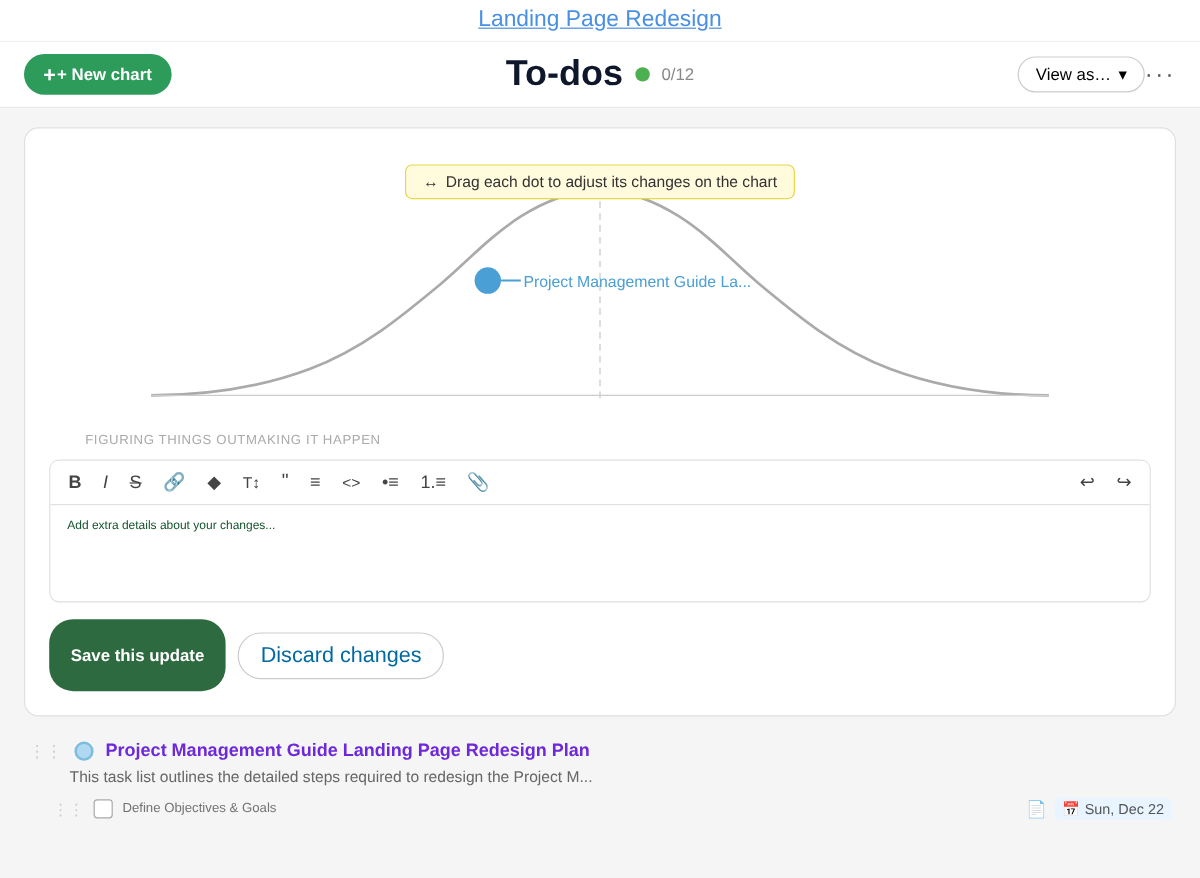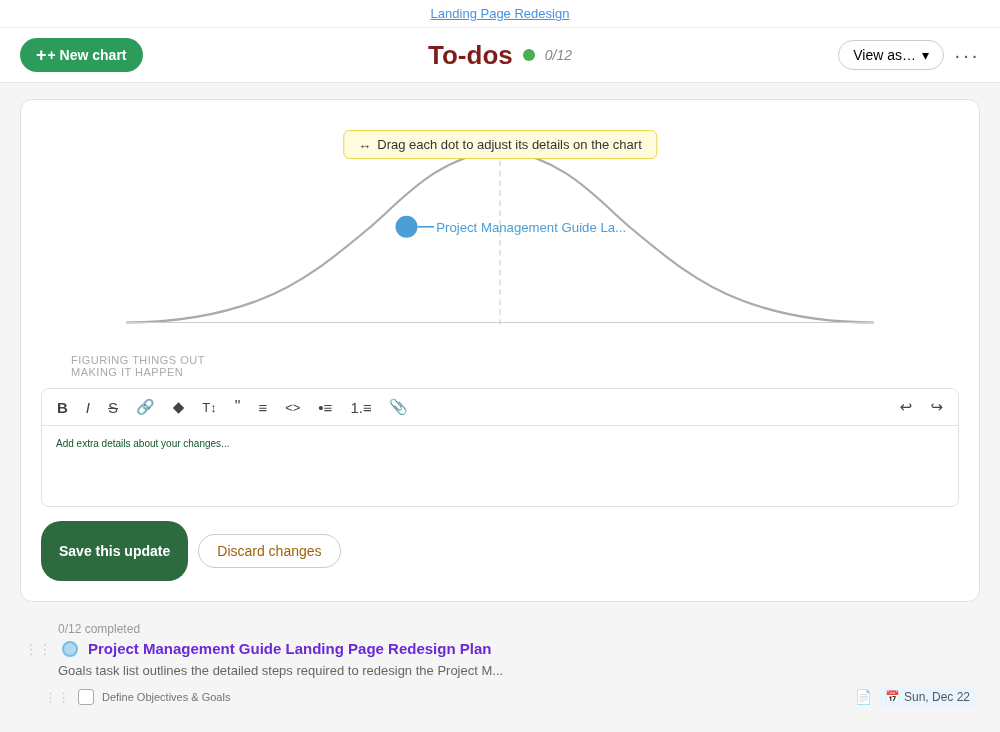--- a/index.html
+++ b/index.html
@@ -40,40 +40,38 @@
     }
     .title-area {
       display: flex;
       align-items: center;
       gap: 10px;
       position: absolute;
       left: 50%;
       transform: translateX(-50%);
     }
     .page-title {
-      font-size: 26px;
+      font-size: 30px;
       font-weight: 700;
-      color: #7f1d1d;
+      color: #0f172a;
     }
     .status-dot {
       width: 12px;
       height: 12px;
       border-radius: 50%;
       background: #4caf50;
       display: inline-block;
     }
     .progress-label {
       font-size: 14px;
       color: #888;
-      font-style: italic;
     }
     .top-actions {
       display: flex;
       align-items: center;
-      gap: 10px;
     }
     .view-as-btn {
       border: 1.5px solid #ccc;
       background: #fff;
       border-radius: 20px;
       padding: 6px 14px;
       font-size: 14px;
       cursor: pointer;
       display: flex;
       align-items: center;
@@ -135,21 +133,20 @@
       height: 100%;
     }
     .chart-labels {
       display: flex;
       justify-content: flex-start;
       padding: 4px 30px 0 30px;
       font-size: 11px;
       color: #aaa;
       letter-spacing: 0.5px;
       text-transform: uppercase;
-      flex-direction: column;
     }
 
     
     .editor-wrapper {
       border: 1.5px solid #e0e0e0;
       border-radius: 8px;
       overflow: hidden;
       margin-top: 10px;
     }
     .toolbar {
@@ -192,25 +189,25 @@
       color: #fff;
       border: none;
       border-radius: 20px;
       padding: 22px 18px;
       font-size: 14px;
       font-weight: 600;
       cursor: pointer;
     }
     .discard-btn {
       background: #fff;
-      color: #a16207;
+      color: #0369a1;
       border: 1.5px solid #ccc;
       border-radius: 20px;
       padding: 8px 18px;
-      font-size: 14px;
+      font-size: 18px;
       cursor: pointer;
     }
 
     
     .task-section {
       padding: 0 4px;
     }
     .progress-info {
       font-size: 12px;
       color: #999;
@@ -292,21 +289,21 @@
       padding: 2px 6px;
       font-size: 12px;
       color: #555;
     }
     .calendar-icon-wrapper .cal-icon { color: #5599dd; }
 
     
     .breadcrumb-bar {
       background: #fff;
       padding: 6px 32px;
-      font-size: 13px;
+      font-size: 19px;
       color: #4a90e2;
       text-decoration: none;
       border-bottom: 1px solid #f0f0f0;
       display: flex;
       justify-content: center;
     }
     .breadcrumb-bar a { color: #4a90e2; text-decoration: underline; cursor: pointer; }
   </style>
 </head>
 <body>
@@ -339,21 +336,21 @@
 </div>
 
 <div class="main-content">
 
   <div class="card">
 
     <div class="chart-wrapper">
       <div style="text-align:center; margin-bottom: 6px;">
         <span class="tooltip-banner">
           <span>↔</span>
-          <span>Drag each dot to adjust its details on the chart</span>
+          <span>Drag each dot to adjust its changes on the chart</span>
         </span>
       </div>
 
       <div class="chart-container">
         <svg viewBox="0 0 760 200" xmlns="http://www.w3.org/2000/svg">
 
           <line x1="380" y1="10" x2="380" y2="180" stroke="#ccc" stroke-width="1" stroke-dasharray="5,4"></line>
 
           <path d="M 40 175
                    C 80 175, 120 170, 160 155
@@ -409,29 +406,28 @@
     </div>
 
     <div class="action-row">
       <button class="save-btn">Save this update</button>
       <button class="discard-btn">Discard changes</button>
     </div>
 
   </div>
 
   <div class="task-section">
-    <div class="progress-info">0/12 completed</div>
 
     <div class="task-header-row">
       <span class="drag-handle">⋮⋮</span>
       <div class="task-circle"></div>
       <a class="task-title-link">Project Management Guide Landing Page Redesign Plan</a>
     </div>
 
-    <div class="task-description">Goals task list outlines the detailed steps required to redesign the Project M...</div>
+    <div class="task-description">This task list outlines the detailed steps required to redesign the Project M...</div>
 
     <div class="subtask-row">
       <span class="subtask-drag">⋮⋮</span>
       <div class="subtask-checkbox"></div>
       <span class="subtask-label">Define Objectives &amp; Goals</span>
       <div class="subtask-icons">
         <span class="doc-icon">📄</span>
         <div class="calendar-icon-wrapper">
           <span class="cal-icon">📅</span>
           <span>Sun, Dec 22</span>

